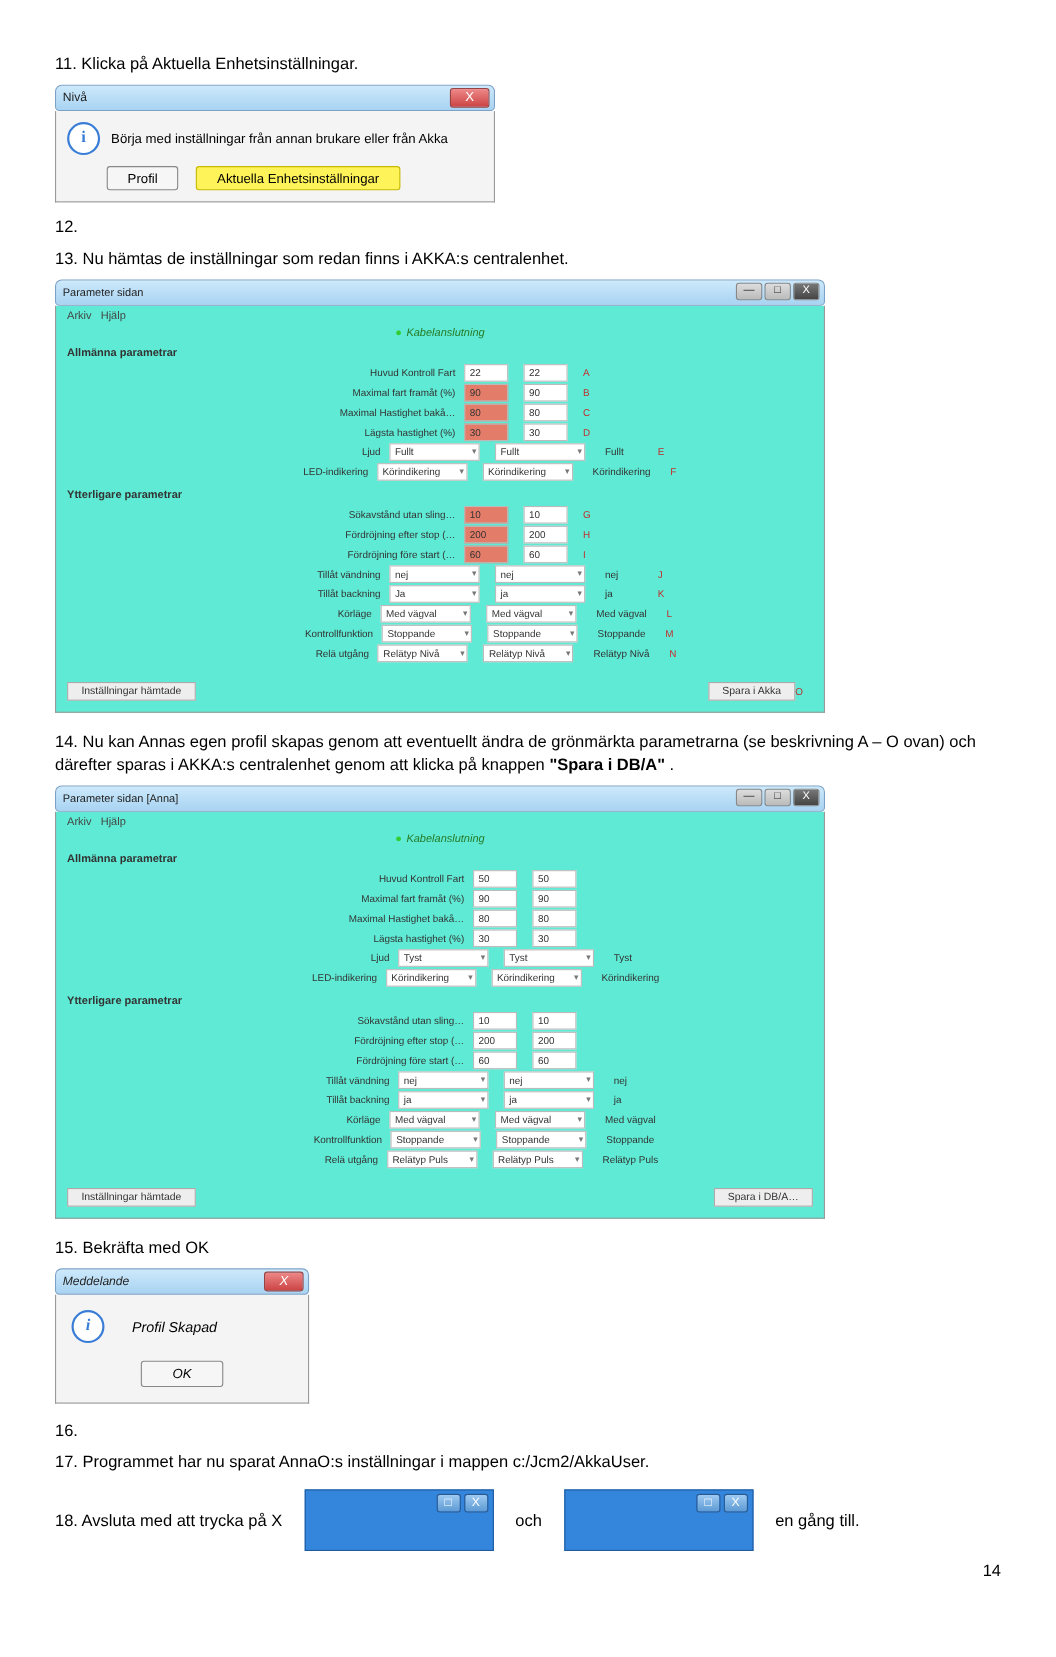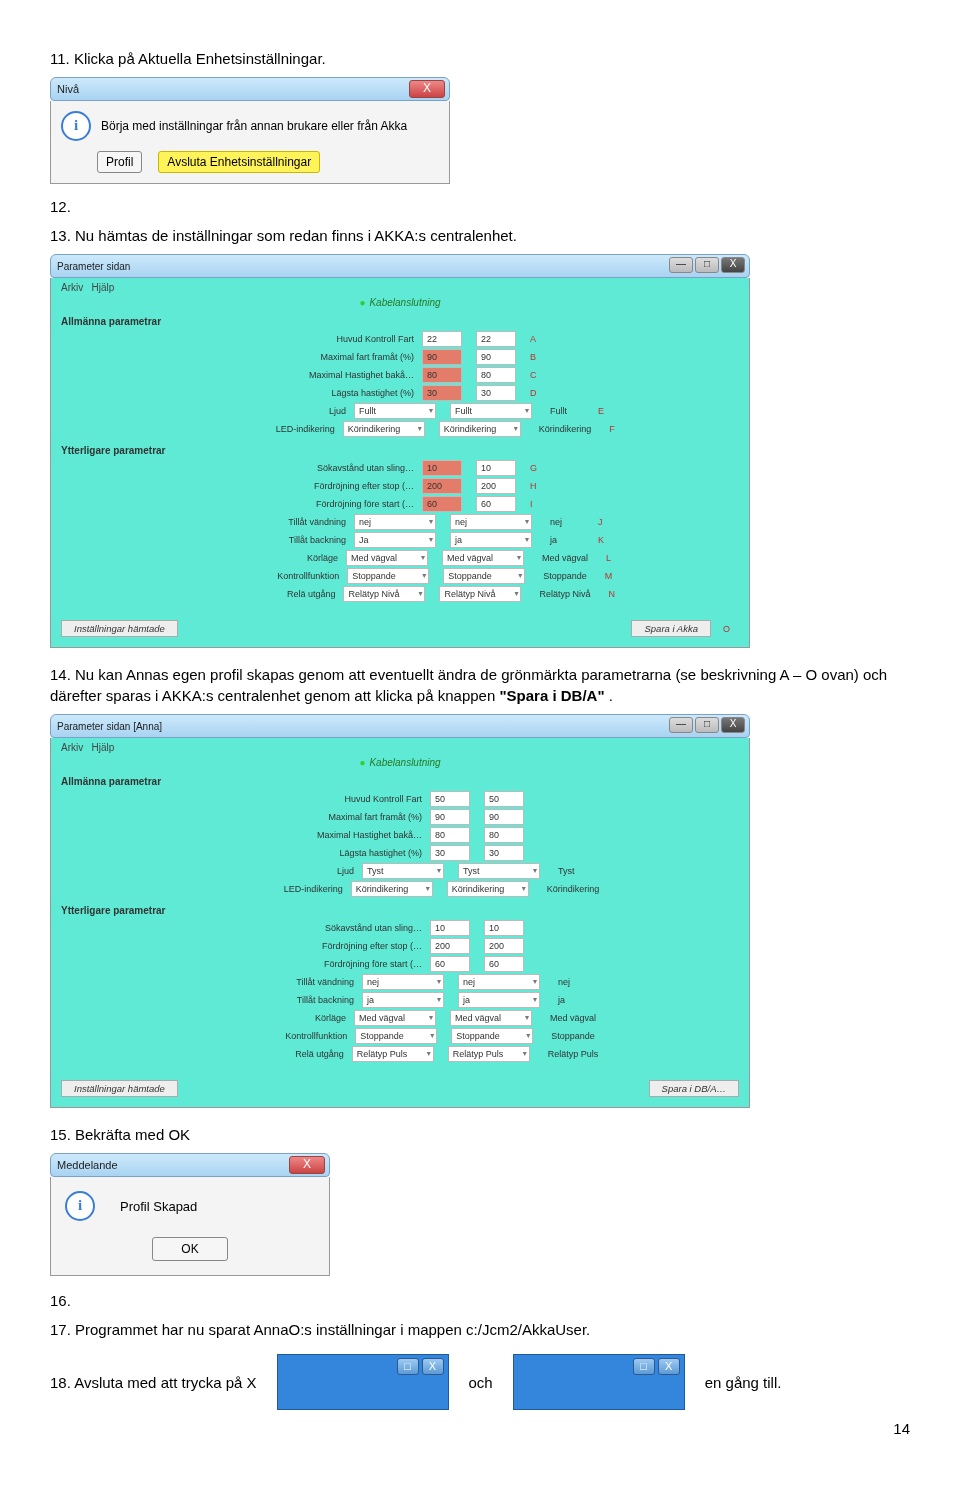--- a/index.html
+++ b/index.html
@@ -61,21 +61,21 @@
     text-align: center;
     line-height: 24px;
     font-family: "Times New Roman", serif;
     background: #fff;
   }
   .dialog-buttons { display: flex; gap: 16px; margin-top: 10px; padding-left: 36px; }
   .btn {
     border: 1px solid #888;
     background: #f6f6f6;
     border-radius: 3px;
-    padding: 3px 8px;
+    padding: 3px 18px;
     font-size: 12px;
   }
   .btn.highlight {
     background: #fff35a;
     border-color: #c7b800;
   }
 
   
   .param-win {
     width: 700px;
@@ -140,24 +140,23 @@
   .footer-row {
     display: flex;
     justify-content: space-between;
     margin-top: 18px;
   }
   .footer-row .btn2 {
     border: 1px solid #aaa;
     background: #eee;
     padding: 2px 12px;
     font-size: 9.5px;
-    font-style: italic;
-  }
-
-  .small-dialog { width: 280px; margin: 8px 0 14px 0; }
+  }
+
+  .small-dialog { width: 231px; margin: 8px 0 14px 0; font-style: italic; }
   .small-dialog .dialog-body { padding: 14px; }
 
   
   .bottom-row { display: flex; align-items: center; gap: 20px; margin-top: 14px; }
   .bluebar {
     width: 170px; height: 54px;
     background: #3486dc;
     border: 1px solid #1f5a9e;
     position: relative;
   }
@@ -185,21 +184,21 @@
     <span>Nivå</span>
     <div class="vista-close">X</div>
   </div>
   <div class="dialog-body">
     <div class="info-row">
       <div class="info-icon">i</div>
       <span style="font-size:12px;">Börja med inställningar från annan brukare eller från Akka</span>
     </div>
     <div class="dialog-buttons">
       <div class="btn">Profil</div>
-      <div class="btn highlight">Avsluta Enhetsinställningar</div>
+      <div class="btn highlight">Aktuella Enhetsinställningar</div>
     </div>
   </div>
 </div>
 
 <p>12.</p>
 <p>13. Nu hämtas de inställningar som redan finns i AKKA:s centralenhet.</p>
 
 <div class="param-win">
   <div class="vista-title">
     <span>Parameter sidan</span>
@@ -306,21 +305,21 @@
     <div class="prow">
         <span class="plbl">Relä utgång</span>
       <span class="dd">Relätyp Nivå</span>
       <span class="dd">Relätyp Nivå</span>
       <span class="cell" style="border:none;background:none;">Relätyp Nivå</span>
       <span class="ann">N</span>
     </div>
 
     <div class="footer-row">
       <div class="btn2">Inställningar hämtade</div>
-      <div style="display:flex;gap:12px;align-items:center;margin-left:44px;">
+      <div style="display:flex;gap:0;align-items:center;margin-left:44px;">
         <div class="btn2">Spara i Akka</div>
         <span class="ann">O</span>
       </div>
     </div>
   </div>
 </div>
 
 <p>
   <span>14. Nu kan Annas egen profil skapas genom att eventuellt ändra de grönmärkta parametrarna (se beskrivning A – O ovan) och därefter sparas i AKKA:s centralenhet genom att klicka på knappen </span>
   <span class="bold">"Spara i DB/A"</span>

